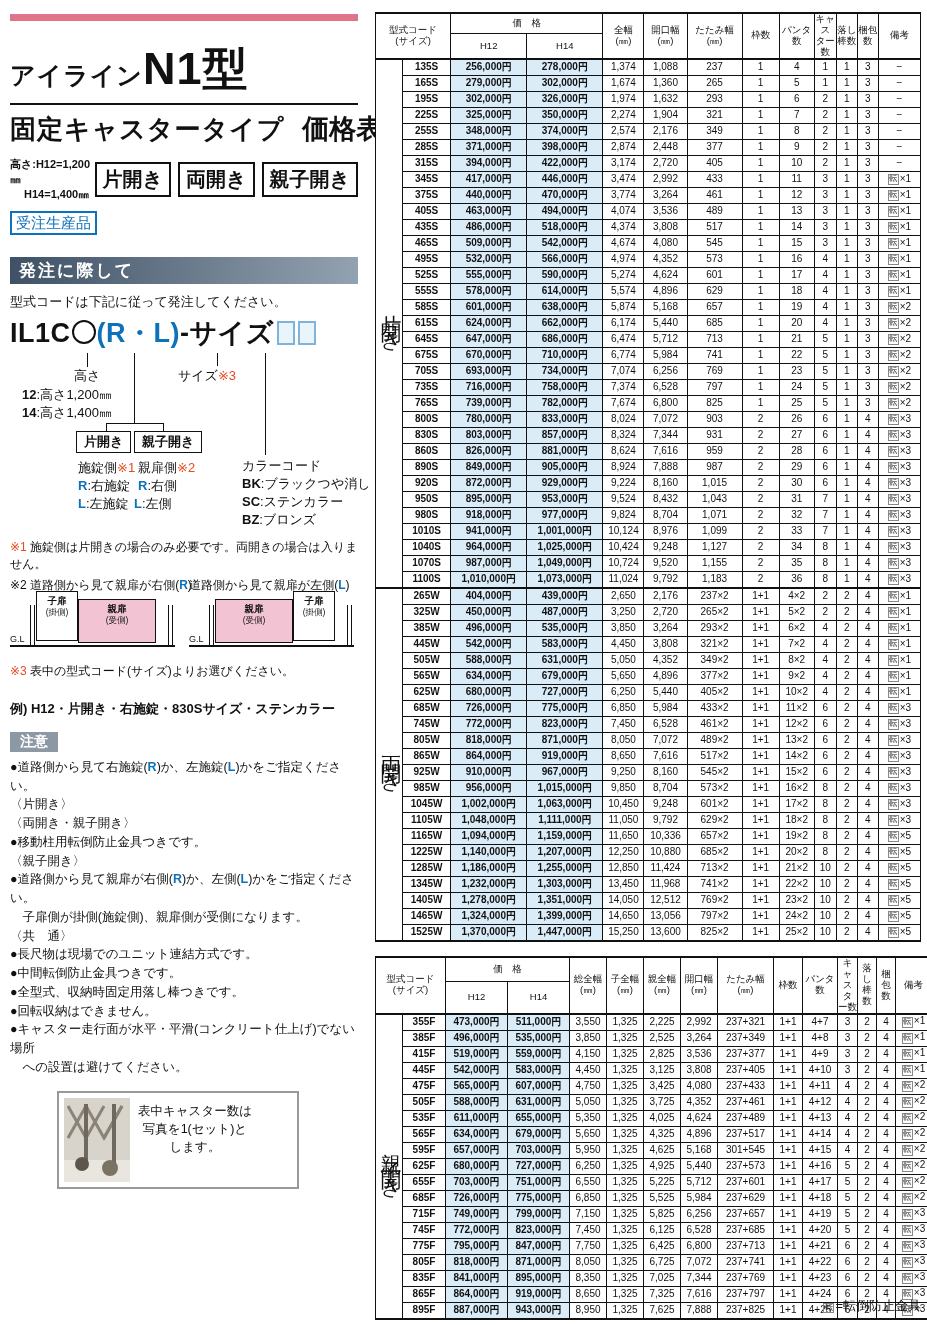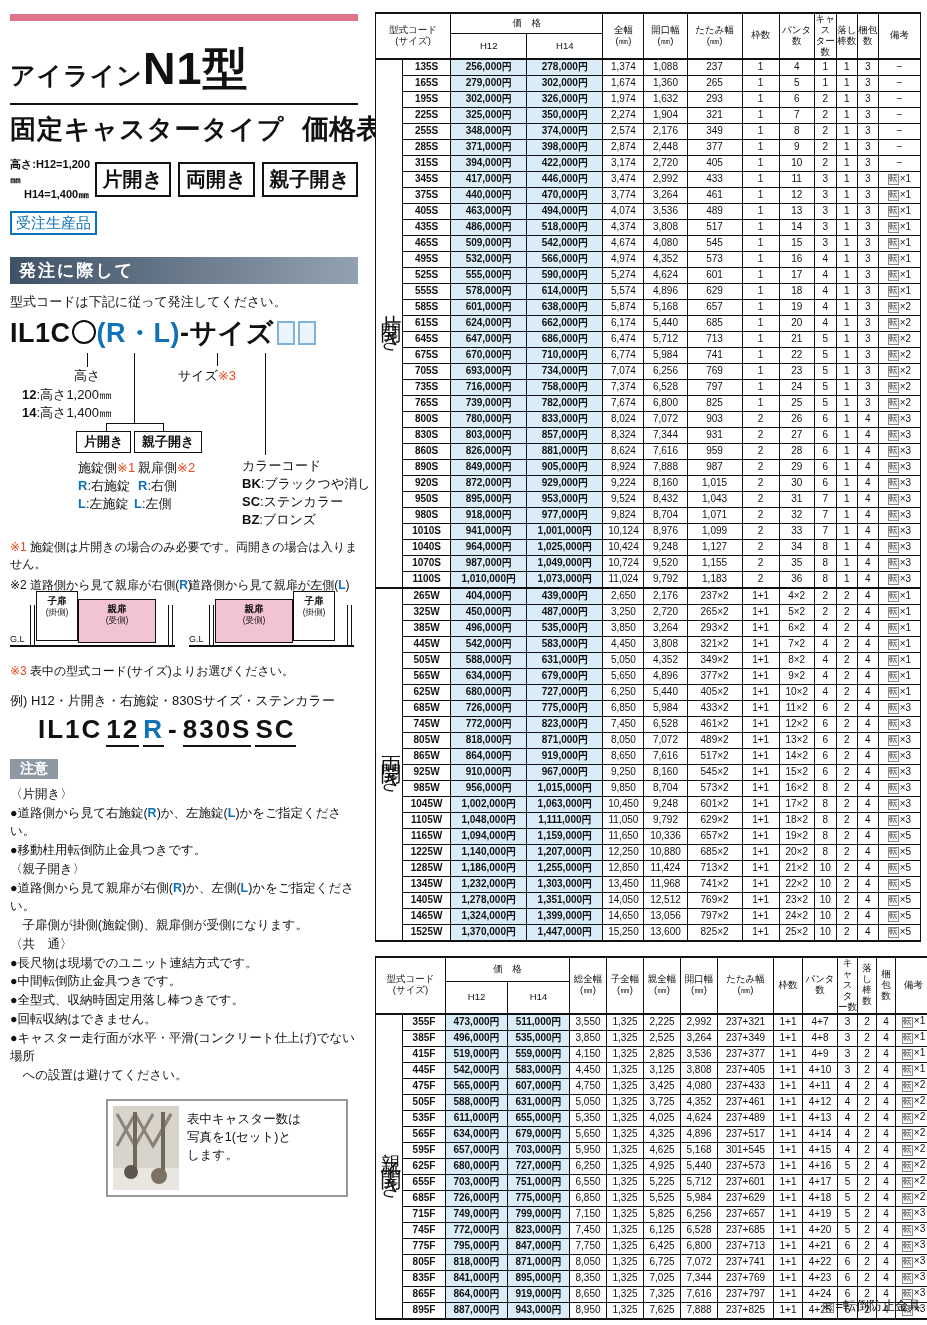--- a/index.html
+++ b/index.html
@@ -43,29 +43,29 @@
   .gate{position:relative;height:58px;margin-top:3px;}
   .gate .ground{position:absolute;left:0;right:0;bottom:8px;border-bottom:2px solid #111;}
   .gate .gl{position:absolute;left:0;bottom:11px;font-size:9px;}
   .gate .post{position:absolute;bottom:10px;height:40px;width:3px;
               border-left:1.5px solid #111;border-right:1.5px solid #111;}
   .gate .panel{position:absolute;bottom:12px;border:1.5px solid #111;text-align:center;
                font-size:9.5px;line-height:1.15;padding-top:4px;box-sizing:border-box;}
   .panel.child{background:#fff;width:42px;height:50px;bottom:14px;}
   .panel.parent{background:#f2c3d3;width:78px;height:44px;font-weight:bold;}
   .panel .sub{font-weight:normal;font-size:8.5px;}
-  .example-label{font-size:13px;margin-top:12px;}
+  .example-label{font-size:13px;margin-top:20px;font-weight:bold;}
   .example-code{font-size:26px;font-weight:bold;margin:4px 0 0 28px;letter-spacing:2px;white-space:nowrap;}
   .example-code .seg{margin-right:4px;}
   .example-code .u{border-bottom:2px solid #111;padding-bottom:1px;}
   .caution-badge{display:inline-block;margin-top:14px;background:#8c98a4;color:#fff;
                  font-size:14px;font-weight:bold;padding:1px 10px;}
   .caution-lines{margin-top:6px;font-size:12.5px;line-height:1.5;}
-  .caster-box{border:2px solid #999;width:228px;margin:14px 0 0 96px;padding:5px;
-              display:flex;gap:8px;align-items:flex-start;}
+  .caster-box{border:2px solid #999;width:228px;margin:14px 0 0 47px;padding:5px;
+              display:flex;gap:8px;align-items:flex-start;text-align:center;}
   .caster-caption{font-size:12.5px;line-height:1.45;padding-top:4px;}
   
   table.ptable{position:absolute;border-collapse:collapse;table-layout:fixed;width:546px;
                font-size:10px;background:#fff;}
   table.ptable th,table.ptable td{border:1px solid #111;text-align:center;padding:0;
                                   overflow:hidden;white-space:nowrap;}
   table.ptable{border-top:2.5px solid #111;border-bottom:2px solid #111;}
   table.ptable th{white-space:pre-line;font-weight:normal;font-size:9.5px;line-height:1.15;}
   table.ptable td{height:15px;line-height:1;}
   #table-b td{height:15px;}
@@ -163,28 +163,26 @@
           <div class="post" style="right:2px;"></div>
         <div class="panel parent" style="left:26px;"><span>親扉</span><br><span class="sub">(受側)</span></div>
         <div class="panel child" style="left:104px;"><span class="b">子扉</span><br><span class="sub">(掛側)</span></div>
       </div>
     </div>
   </div>
 
   <div class="note-s"><span class="red">※3</span> 表中の型式コード(サイズ)よりお選びください。</div>
 
   <div class="example-label">例) H12・片開き・右施錠・830Sサイズ・ステンカラー</div>
-  <div class="example-code">
-    <span class="seg">IL1C</span><span class="seg u">12</span><span class="seg u blue">R</span><span class="seg">-</span><span class="seg u">830S</span><span class="seg u">SC</span>
-  </div>
 
   <span class="caution-badge">注意</span>
   <div class="caution-lines" id="caution-lines">
+      <div>●道路側から見て右施錠(<span class="blue b">R</span>)か、左施錠(<span class="blue b">L</span>)かをご指定ください。</div>
       <div>〈片開き〉</div>
-      <div>●道路側から見て右施錠(<span class="blue b">R</span>)か、左施錠(<span class="blue b">L</span>)かをご指定ください。</div>
+      <div>〈両開き・親子開き〉</div>
       <div>●移動柱用転倒防止金具つきです。</div>
       <div>〈親子開き〉</div>
       <div>●道路側から見て親扉が右側(<span class="blue b">R</span>)か、左側(<span class="blue b">L</span>)かをご指定ください。</div>
       <div>　子扉側が掛側(施錠側)、親扉側が受側になります。</div>
       <div>〈共　通〉</div>
       <div>●長尺物は現場でのユニット連結方式です。</div>
       <div>●中間転倒防止金具つきです。</div>
       <div>●全型式、収納時固定用落し棒つきです。</div>
       <div>●回転収納はできません。</div>
       <div>●キャスター走行面が水平・平滑(コンクリート仕上げ)でない場所</div>

